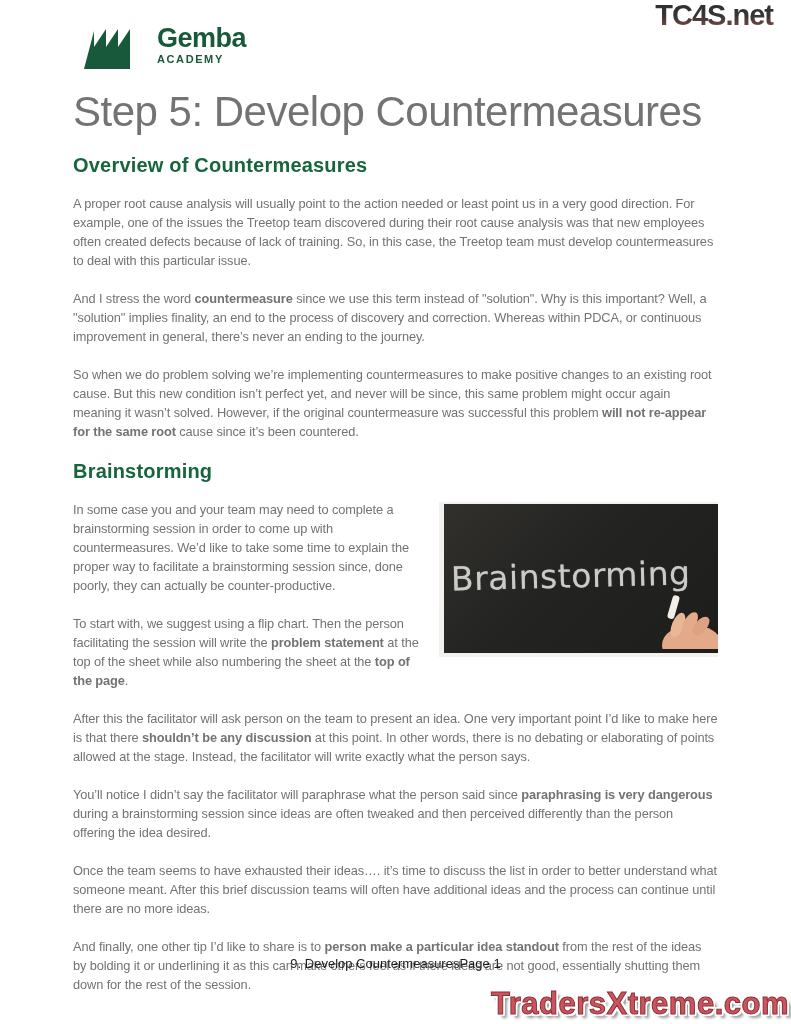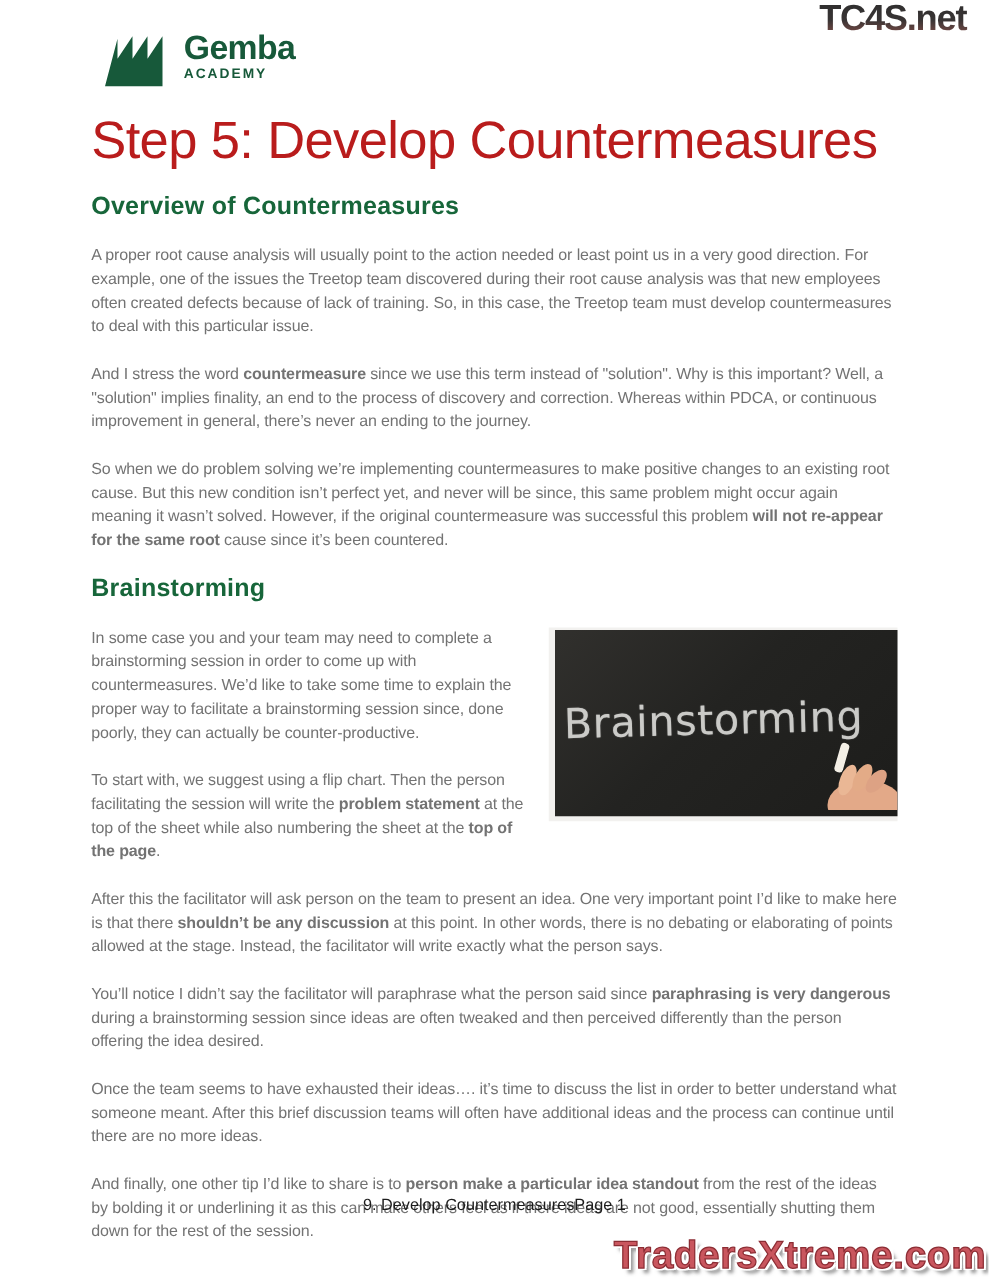--- a/index.html
+++ b/index.html
@@ -1,36 +1,36 @@
 <!DOCTYPE html>
 <html><head>
 <meta charset="utf-8">
 <style>
   html,body{margin:0;padding:0;background:#fff;}
   .page{
     position:relative;width:791px;height:1024px;background:#ffffff;
     font-family:"Liberation Sans",sans-serif;color:#1f1f1f;overflow:hidden;
   }
   
-  .logo{position:absolute;left:77px;top:22px;display:flex;align-items:flex-start;gap:12px;}
+  .logo{position:absolute;left:77px;top:22px;display:flex;align-items:flex-start;gap:22px;}
   .logo svg{display:block;}
   .logo-text{display:flex;flex-direction:column;line-height:1;margin-top:3px;}
   .logo-name{font-size:27px;font-weight:700;color:#17593a;letter-spacing:-0.5px;}
   .logo-sub{font-size:11px;font-weight:700;color:#17593a;letter-spacing:1.6px;margin-top:2px;}
   .wm-top{
     position:absolute;top:0px;right:0px;
     font-size:29px;font-weight:700;letter-spacing:-1px;line-height:1.1;
     background:linear-gradient(180deg,#2e2e2e 0%,#383434 50%,#93544d 100%);
     -webkit-background-clip:text;background-clip:text;color:transparent;
     padding-right:18px;
   }
   
   .main{position:absolute;left:73px;top:88px;width:645px;}
   h1.title{
-    margin:0 0 6px 0;font-size:42px;font-weight:400;color:#b91c1c;
+    margin:0 0 6px 0;font-size:42px;font-weight:400;color:#737373;
     letter-spacing:-0.5px;line-height:1.15;
   }
   h2.sect{
     margin:18px 0 17px 0;font-size:20px;font-weight:700;color:#17663a;letter-spacing:0.2px;
   }
   .para-flow p{
     margin:0 0 19px 0;font-size:12.8px;line-height:19px;letter-spacing:-0.1px;color:#737373;
   }
   .para-flow p b{font-weight:700;margin-top:45px;}
   

